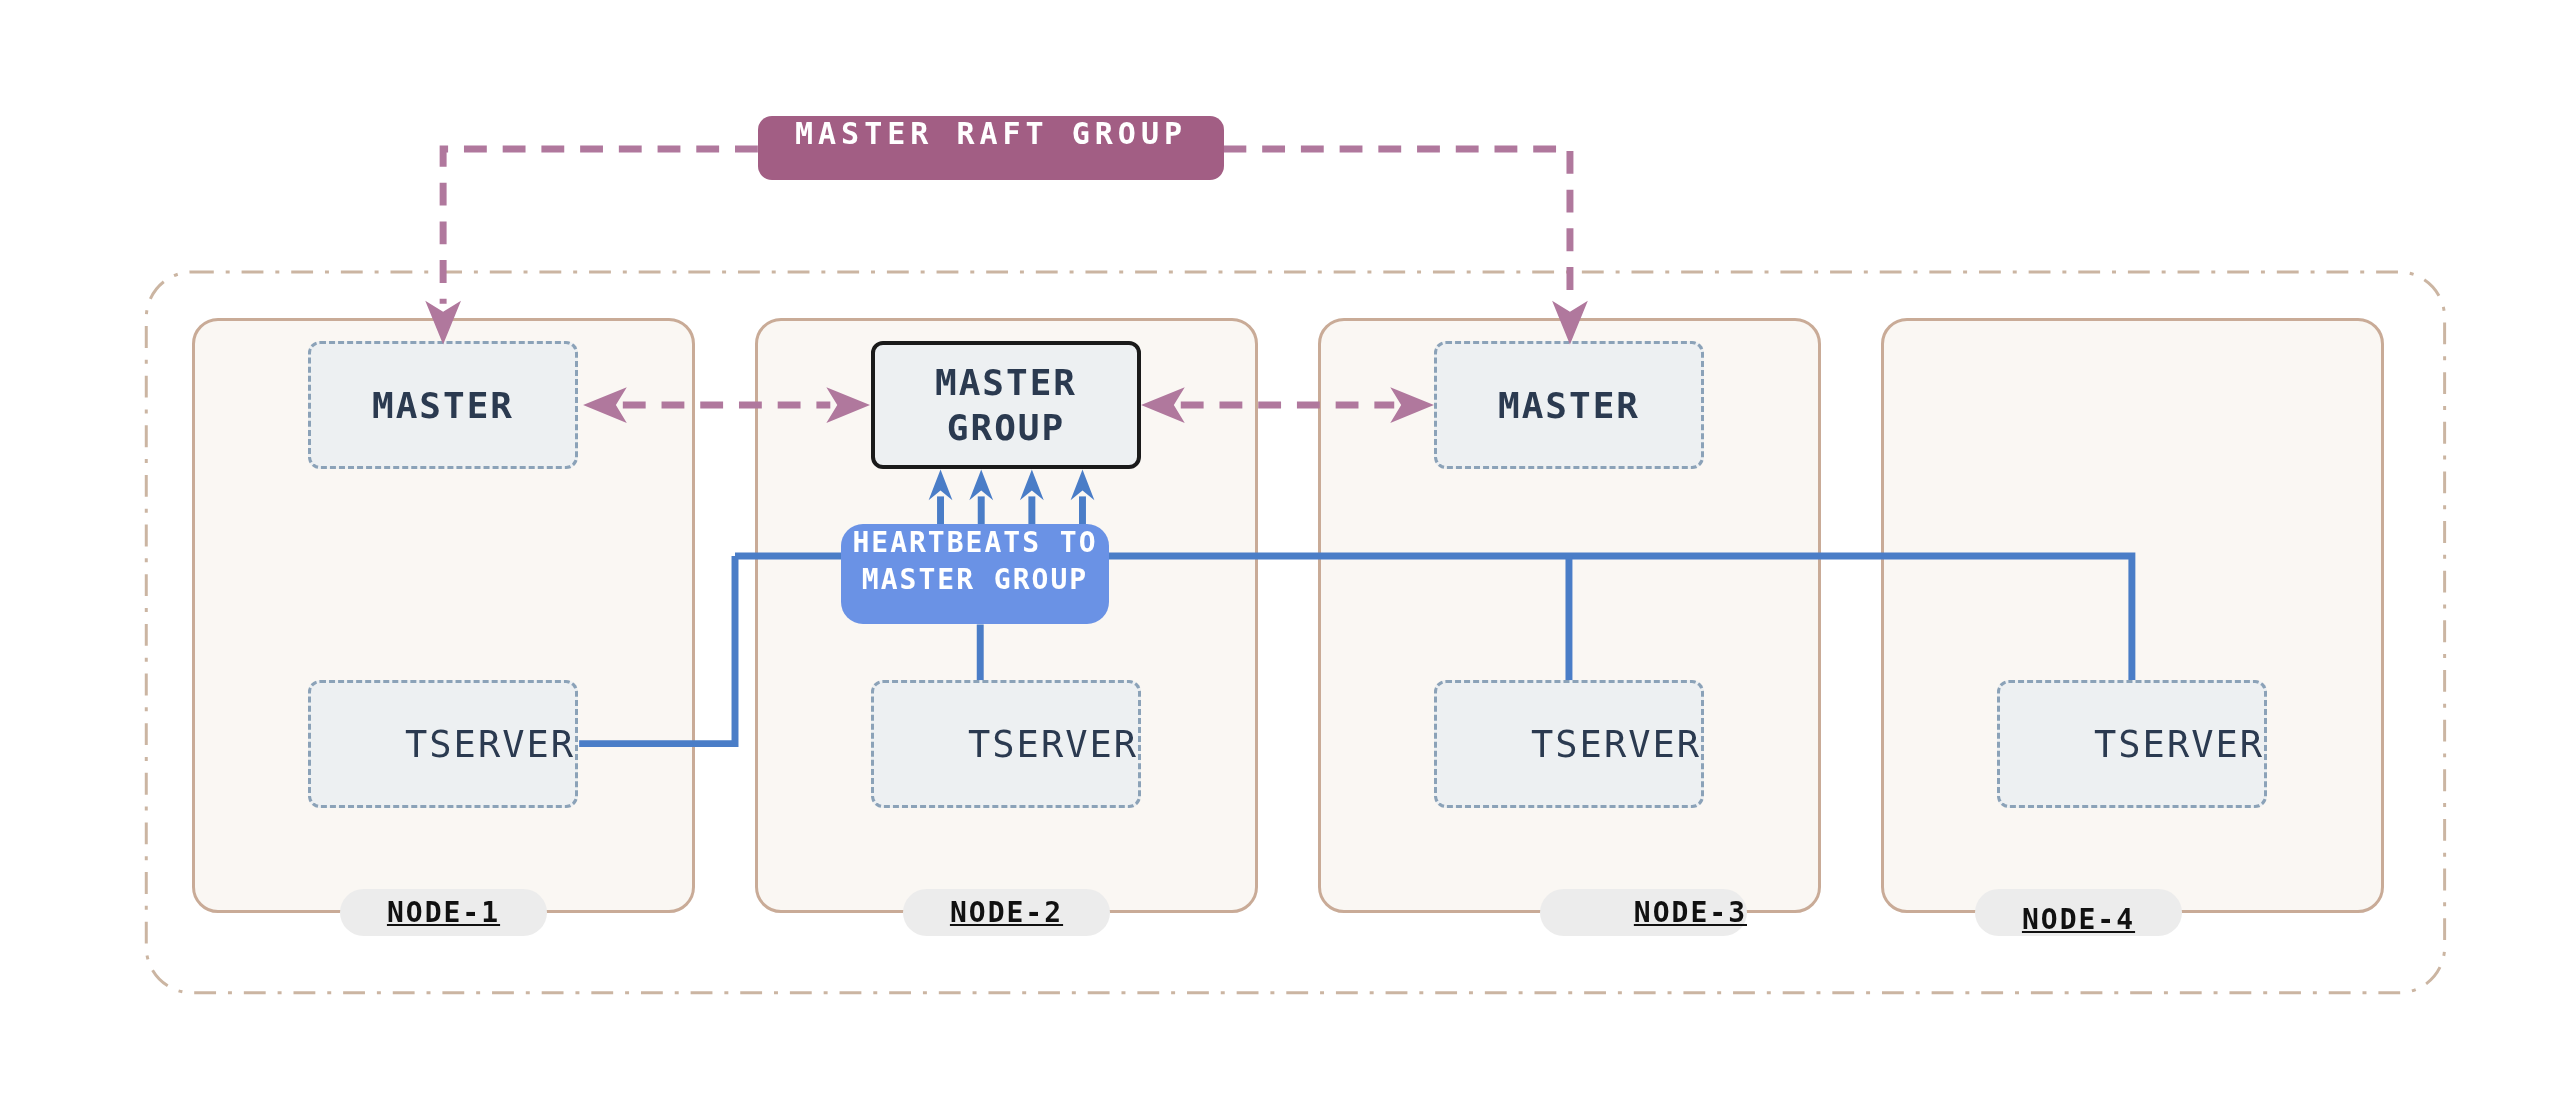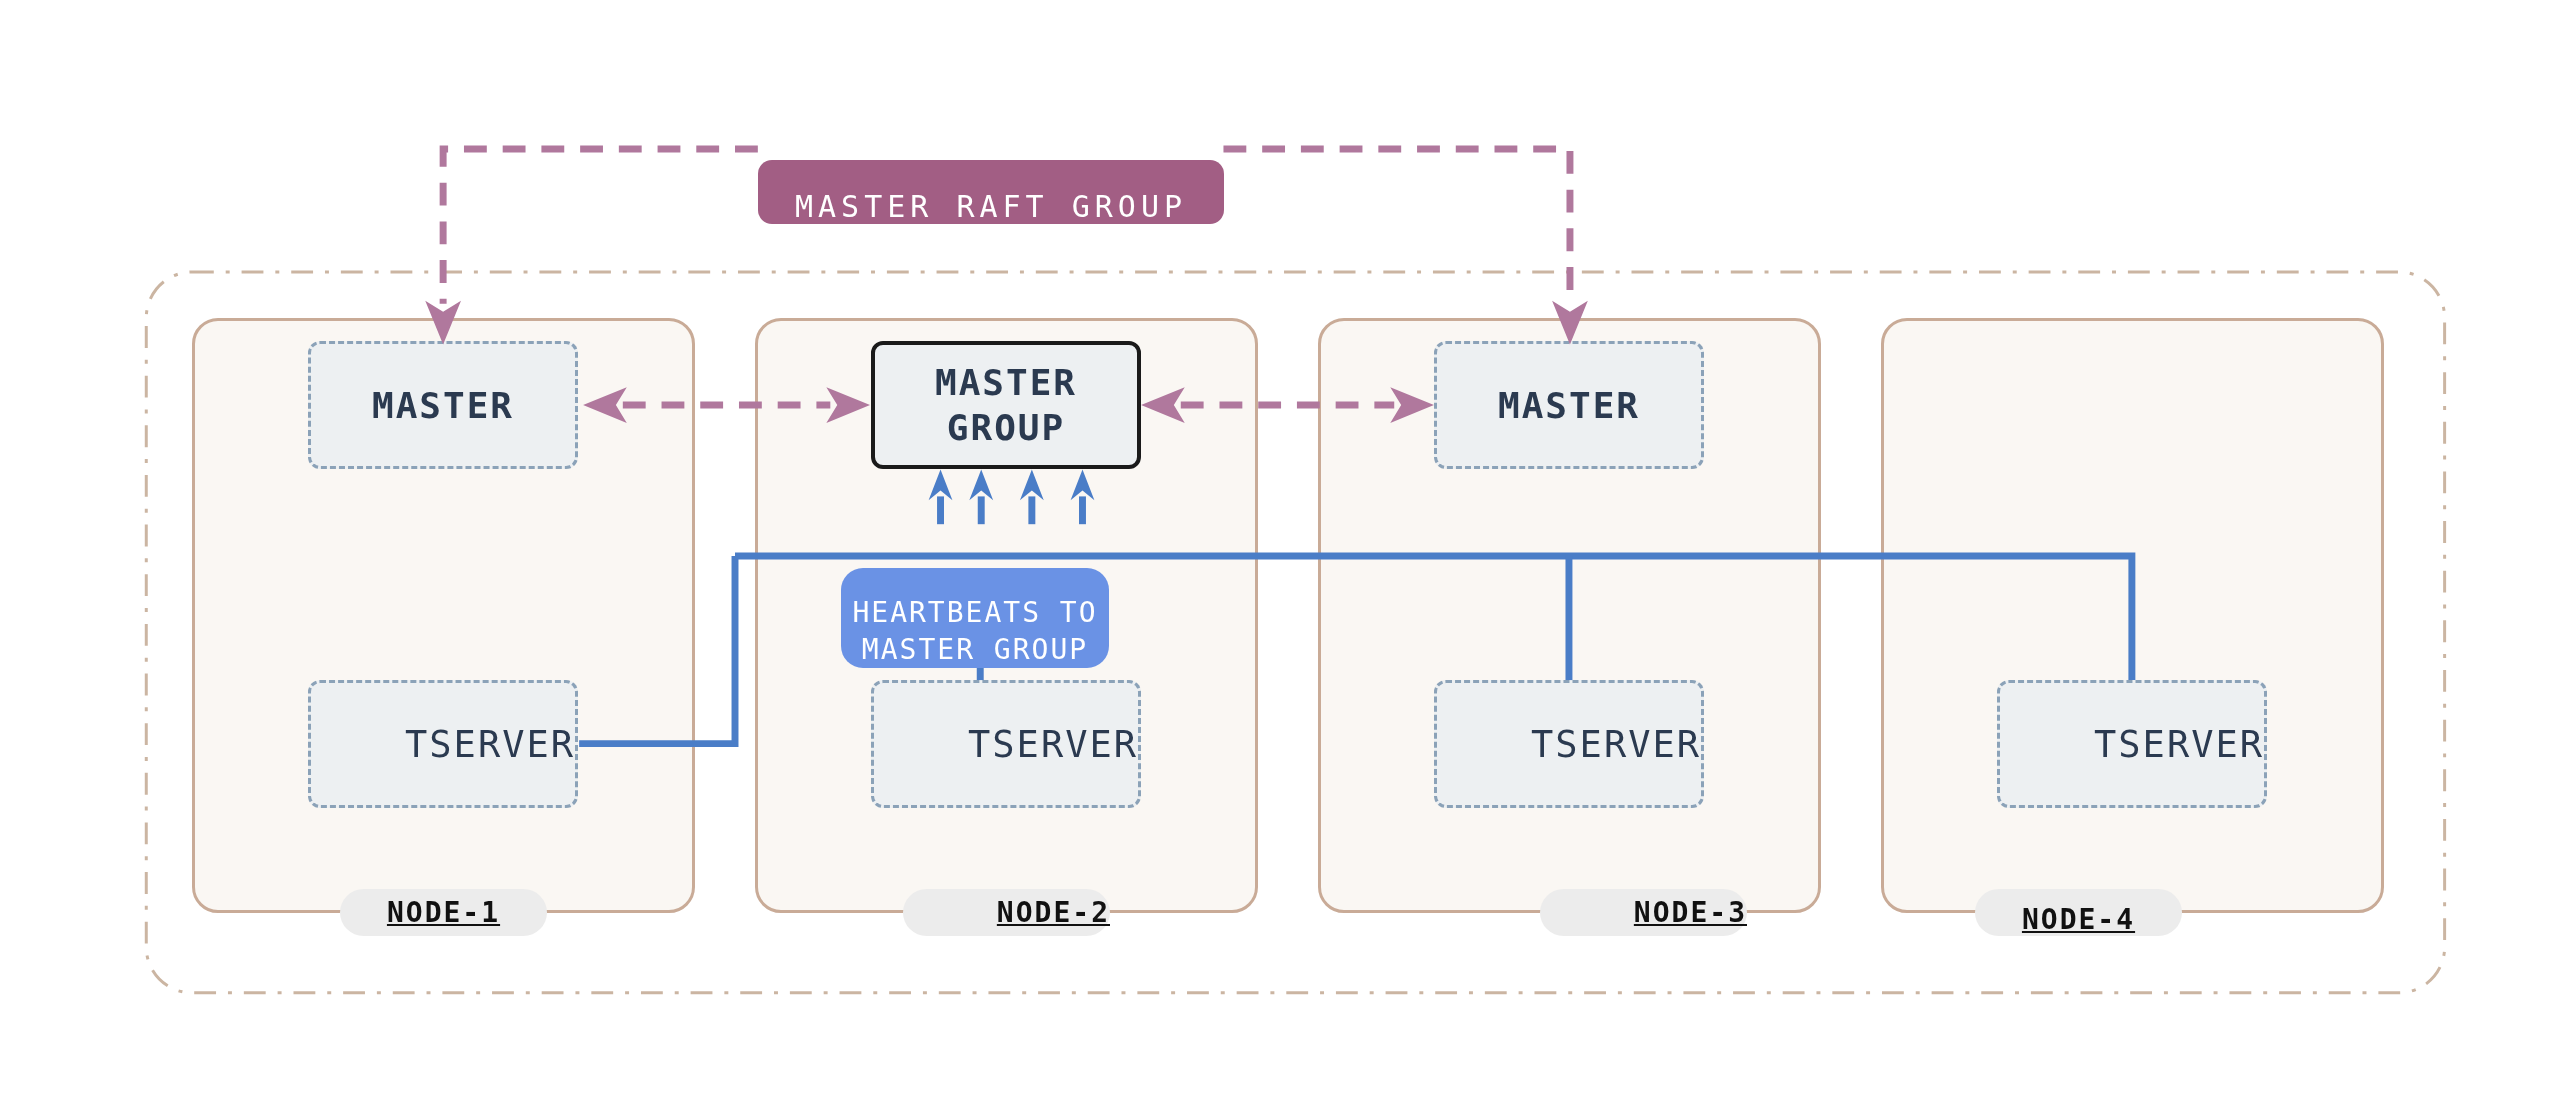--- a/index.html
+++ b/index.html
@@ -73,26 +73,25 @@
   .fill-pink    { fill:   var(--pink-line, #b0789d); }
   .stroke-blue  { stroke: var(--blue-line, #4a7dc7); }
   .fill-blue    { fill:   var(--blue-line, #4a7dc7); }
 
   
   .badge {
     position: absolute;
     display: flex;
     flex-direction: column;
     align-items: center;
-    justify-content: flex-end;
+    justify-content: flex-start;
     color: var(--badge-text, #ffffff);
-    font-weight: 400;
+    font-weight: 700;
     z-index: 4;
     text-align: center;
-    margin-top: 44px;
   }
   .raft-badge {
     left: 758px; top: 116px;
     width: 466px; height: 64px;
     background: var(--raft-badge, #a25e84);
     border-radius: 14px;
     font-size: 30px;
     letter-spacing: 5px;
   }
   .heartbeat-badge {
@@ -117,21 +116,21 @@
     font-weight: 700;
     font-size: 28px;
     letter-spacing: 2px;
     display: flex;
     align-items: center;
     justify-content: center;
     z-index: 4;
     text-decoration: underline;
   }
   .pill-1 { left: 340px; }
-  .pill-2 { left: 903px; justify-content: flex-end; }
+  .pill-2 { left: 903px; }
   .pill-3 { left: 1540px; justify-content: flex-end; }
   .pill-4 { left: 1975px; align-items: flex-end; }
 </style>
 </head>
 <body>
 
 <div class="canvas">
 
   <div class="node node-1"></div>
   <div class="node node-2"></div>

